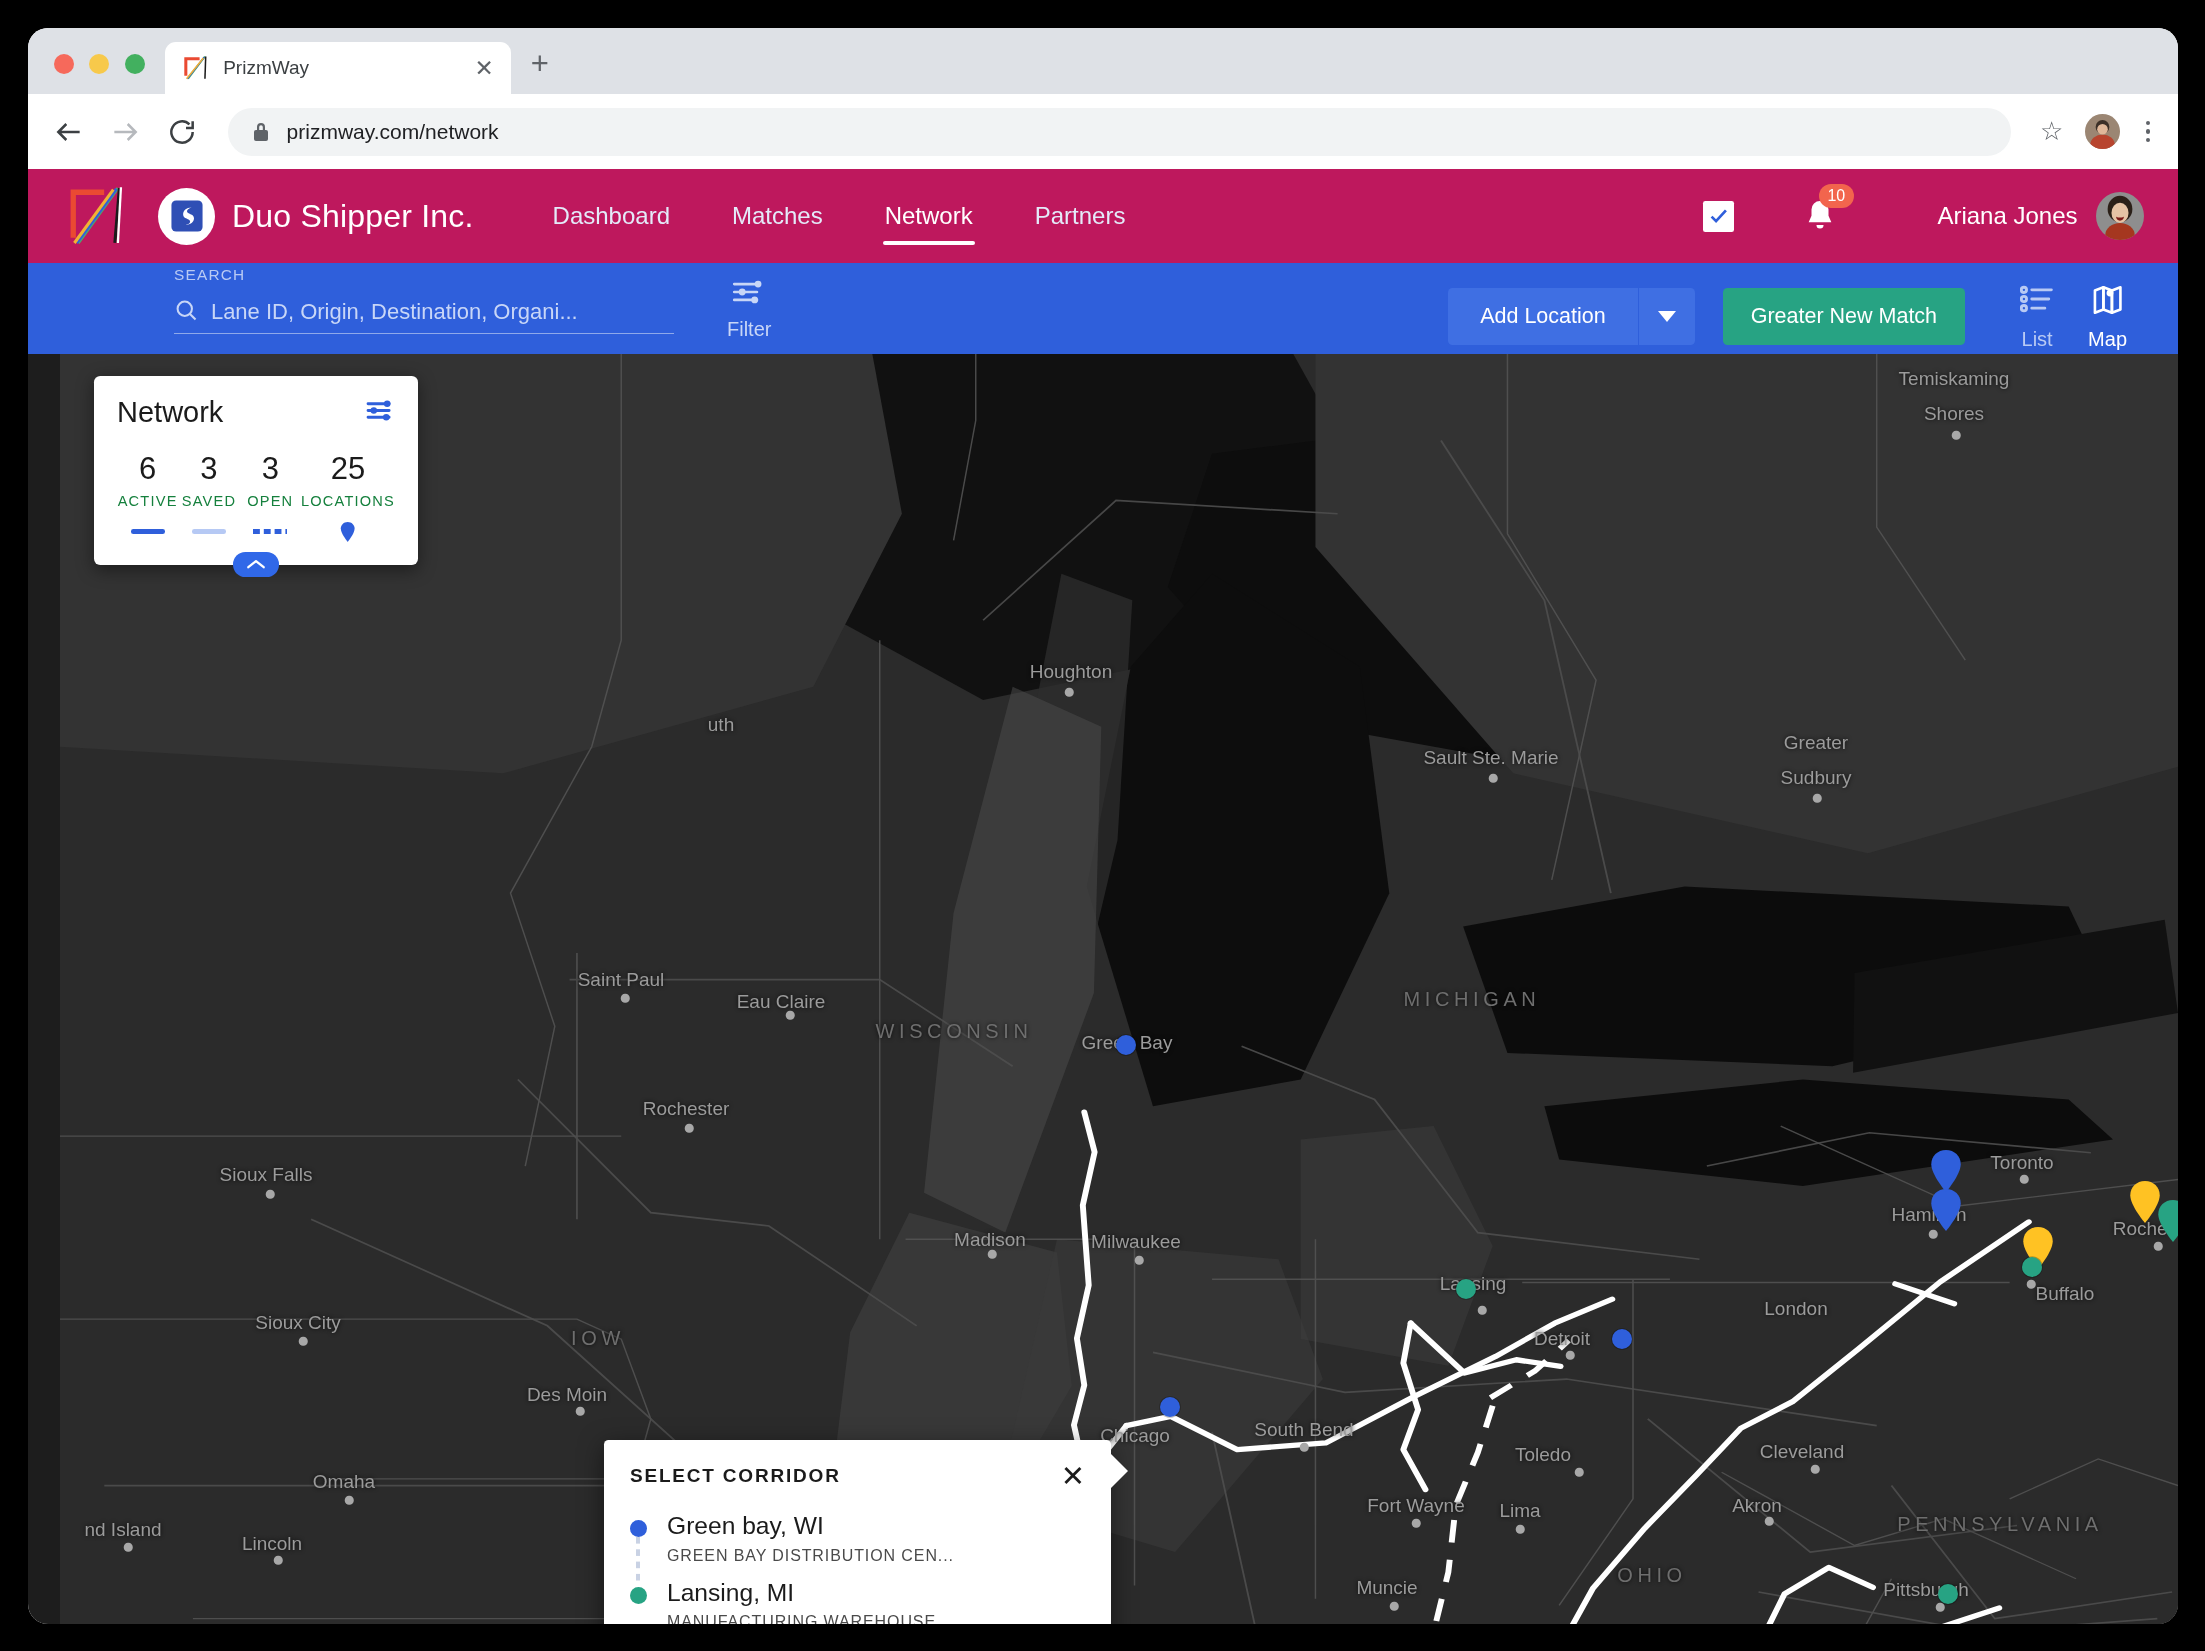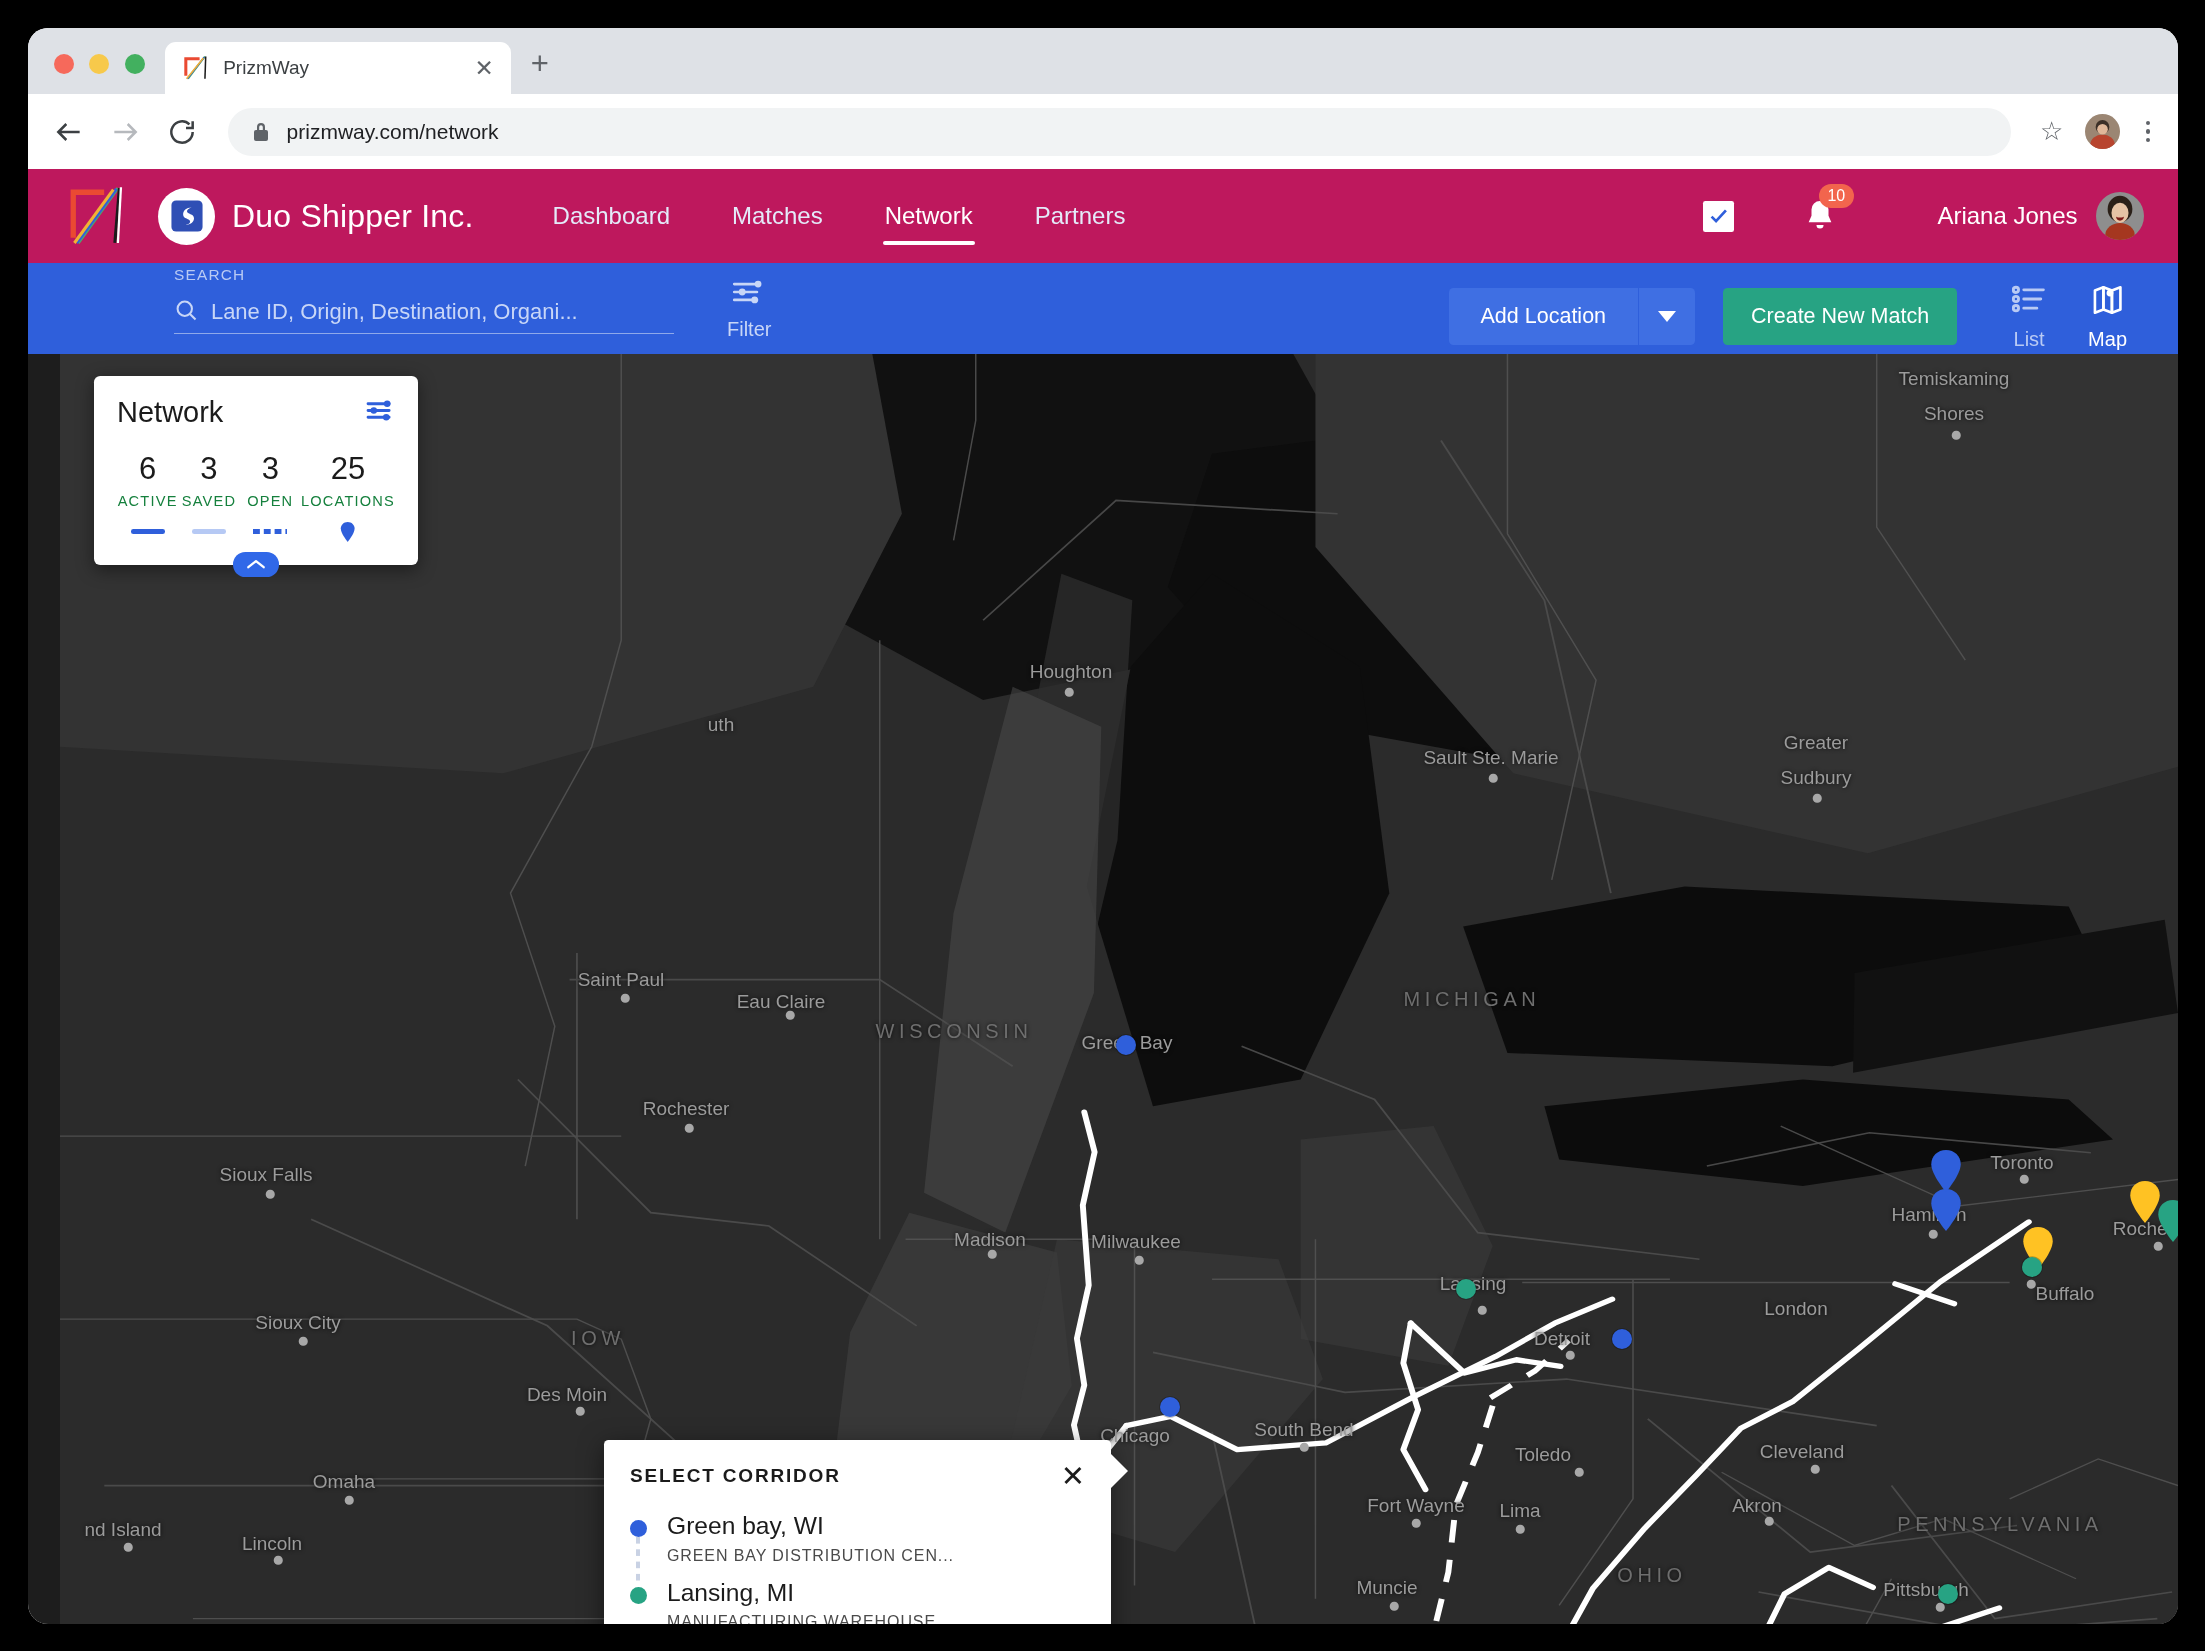--- a/index.html
+++ b/index.html
@@ -138,21 +138,21 @@
   .btn-caret {
     background:#3f6fe3; width: 57px; height:57px; border:0; cursor:pointer;
     border-left: 1.5px solid #2f5fdb; display:flex;align-items:center;justify-content:center;
   }
   .btn-caret i { width:0;height:0;border-left:9.2px solid transparent;border-right:9.2px solid transparent;border-top:11.5px solid #fff;display:block;}
   .btn-green {
     margin-left: 28px; background:#27a383; color:#fff; font-size:21.5px; border:0;
     padding: 0 28px; height: 57px; border-radius: 4.6px; cursor:pointer;
     font-family:"Liberation Sans",sans-serif; white-space:nowrap;
   }
-  .viewtoggle { display:flex; align-items:flex-start; gap: 8px; margin-left: 38px; }
+  .viewtoggle { display:flex; align-items:flex-start; gap: 0; margin-left: 38px; }
   .view-btn {
     display:flex;flex-direction:column;align-items:center; gap:7.7px; cursor:pointer;
     padding: 0 17px; color:#b9caf4;
   }
   .view-btn.active { color:#fff; }
   .view-btn svg { width: 34px; height:34px;}
   .view-btn span { font-size: 20px;}
 
   
   .map {
@@ -394,21 +394,21 @@
           </span>
           <span>Filter</span>
         </div>
         <div class="tb-actions">
           <div class="btn-split">
             <button class="btn-main">Add Location</button>
             <button class="btn-caret">
                 <i></i>
               </button>
           </div>
-          <button class="btn-green">Create New Match</button>
+          <button class="btn-green">Greater New Match</button>
           <div class="viewtoggle">
             <div class="view-btn">
               <span>
                 <svg viewBox="0 0 26 24" fill="none" stroke="currentColor" stroke-width="2.2" stroke-linecap="round">
                   <circle cx="3" cy="5" r="2"></circle>
                     <circle cx="3" cy="12" r="2"></circle>
                     <circle cx="3" cy="19" r="2"></circle>
                   <path d="M9 5h15M9 12h13M9 19h10"></path>
                   </svg>
               </span>

